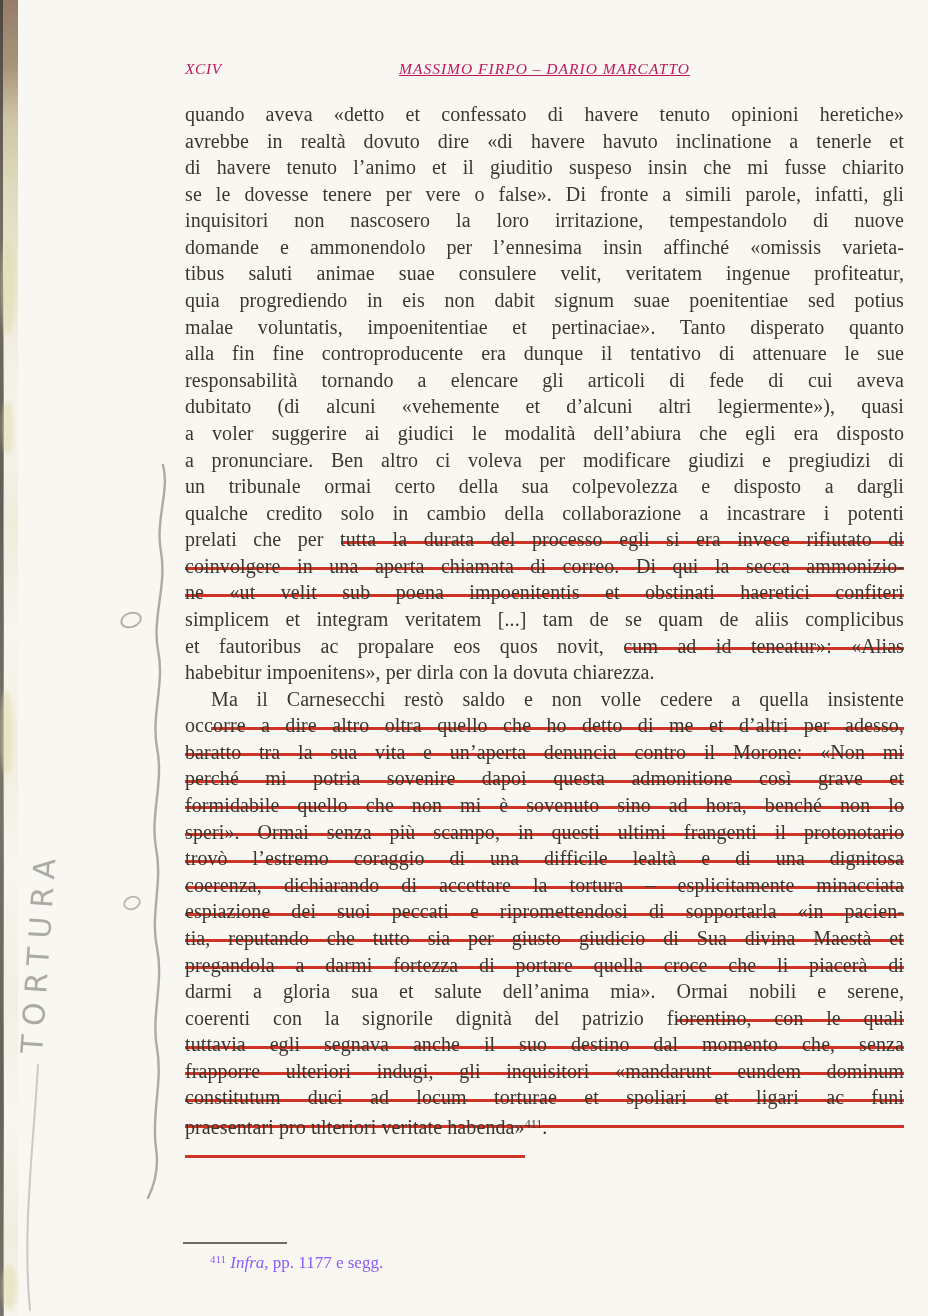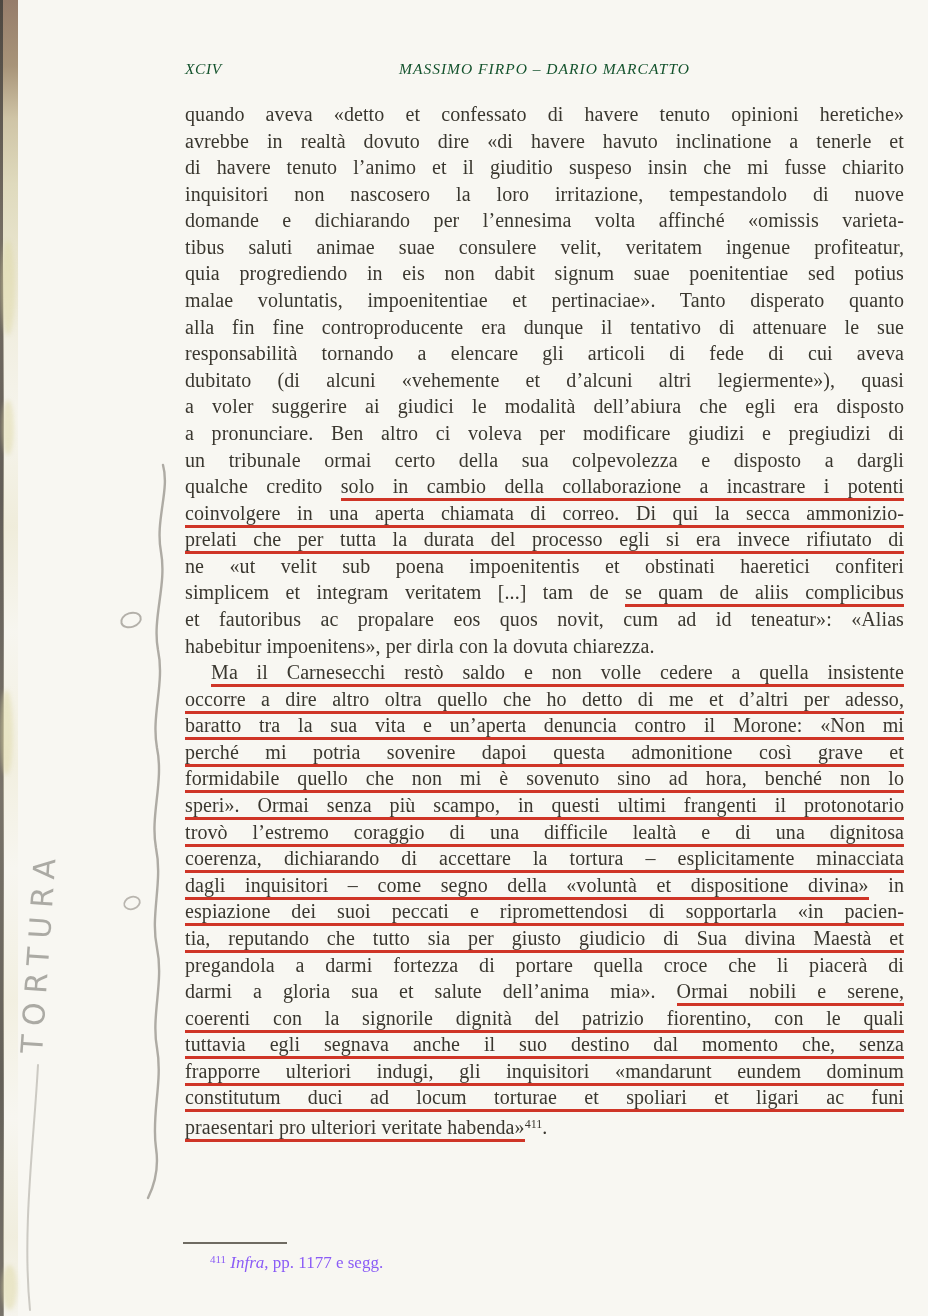--- a/index.html
+++ b/index.html
@@ -17,30 +17,30 @@
     background:linear-gradient(180deg,
       #967d6b 0%, #a89479 5%, #cfc4a6 9%, #dfdabd 14%, #e9e5cf 20%,
       rgba(236,232,212,.55) 26%, rgba(240,237,222,.25) 32%,
       rgba(231,226,196,.5) 40%, rgba(242,240,228,.2) 48%,
       rgba(234,229,201,.45) 58%, rgba(243,241,231,.18) 66%,
       rgba(233,228,200,.4) 76%, rgba(243,241,231,.15) 85%,
       rgba(231,226,198,.45) 94%, rgba(240,238,226,.3) 100%);}
   .blob{position:absolute;border-radius:50%;background:rgba(224,218,168,.5);filter:blur(2px);}
   
   .header{position:absolute;left:185px;top:60px;width:719px;height:22px;
-    font-style:italic;font-size:15.5px;letter-spacing:.6px;color:#14532d;}
+    font-style:italic;font-size:15.5px;letter-spacing:.6px;color:#be185d;}
   .pagenum{position:absolute;left:0;top:0;}
-  .runhead{position:absolute;left:0;right:0;text-align:center;top:0;letter-spacing:1px;}
+  .runhead{position:absolute;left:0;right:0;text-align:center;top:0;letter-spacing:1px;text-decoration:underline;}
   
   .body-block{position:absolute;left:185px;top:101px;width:719px;font-size:20px;}
   .line{height:26.58px;line-height:26.58px;white-space:nowrap;
     text-align:justify;text-align-last:justify;letter-spacing:.1px;}
   .line.noj{text-align-last:left;}
   .line.indent{text-indent:26px;}
-  .u{border-bottom:3.4px solid rgba(203,38,24,.93);padding-bottom:1px;}
+  .u{border-bottom:3.4px solid rgba(203,38,24,.93);padding-bottom:17px;}
   sup.bsup{font-size:12px;vertical-align:6px;letter-spacing:0;}
   
   .fn-rule{position:absolute;left:183px;top:1242px;width:104px;height:2px;background:#6f6b62;}
   .footnote{position:absolute;left:185px;top:1253px;width:719px;font-size:17px;color:#8b5cf6;}
   .footnote .fn-ind{padding-left:25px;}
   .fn-sup{font-size:11px;vertical-align:5px;}
   .fn-it{font-style:italic;}
   
   .margin-note{position:absolute;left:14px;top:1052px;transform:rotate(-86deg);transform-origin:left top;
     font-family:"DejaVu Sans",sans-serif;font-size:30px;letter-spacing:9px;
@@ -59,47 +59,47 @@
 
 <div class="header">
   <span class="pagenum">XCIV</span>
   <span class="runhead">MASSIMO FIRPO – DARIO MARCATTO</span>
 </div>
 
 <div class="body-block" id="body-block">
     <div class="line"><span>quando aveva «detto et confessato di havere tenuto opinioni heretiche»</span></div>
     <div class="line"><span>avrebbe in realtà dovuto dire «di havere havuto inclinatione a tenerle et</span></div>
     <div class="line"><span>di havere tenuto l’animo et il giuditio suspeso insin che mi fusse chiarito</span></div>
+    <div class="line"><span>se le dovesse tenere per vere o false». Di fronte a simili parole, infatti, gli</span></div>
     <div class="line"><span>inquisitori non nascosero la loro irritazione, tempestandolo di nuove</span></div>
-    <div class="line"><span>domande e dichiarando per l’ennesima volta affinché «omissis varieta-</span></div>
+    <div class="line"><span>domande e ammonendolo per l’ennesima insin affinché «omissis varieta-</span></div>
     <div class="line"><span>tibus saluti animae suae consulere velit, veritatem ingenue profiteatur,</span></div>
     <div class="line"><span>quia progrediendo in eis non dabit signum suae poenitentiae sed potius</span></div>
     <div class="line"><span>malae voluntatis, impoenitentiae et pertinaciae». Tanto disperato quanto</span></div>
     <div class="line"><span>alla fin fine controproducente era dunque il tentativo di attenuare le sue</span></div>
     <div class="line"><span>responsabilità tornando a elencare gli articoli di fede di cui aveva</span></div>
     <div class="line"><span>dubitato (di alcuni «vehemente et d’alcuni altri legiermente»), quasi</span></div>
     <div class="line"><span>a voler suggerire ai giudici le modalità dell’abiura che egli era disposto</span></div>
     <div class="line"><span>a pronunciare. Ben altro ci voleva per modificare giudizi e pregiudizi di</span></div>
     <div class="line"><span>un tribunale ormai certo della sua colpevolezza e disposto a dargli</span></div>
     <div class="line"><span>qualche credito </span><span class="u">solo in cambio della collaborazione a incastrare i potenti</span></div>
+    <div class="line"><span class="u">prelati che per tutta la durata del processo egli si era invece rifiutato di</span></div>
     <div class="line"><span class="u">coinvolgere in una aperta chiamata di correo. Di qui la secca ammonizio-</span></div>
-    <div class="line"><span class="u">prelati che per tutta la durata del processo egli si era invece rifiutato di</span></div>
     <div class="line"><span>ne «ut velit sub poena impoenitentis et obstinati haeretici confiteri</span></div>
     <div class="line"><span>simplicem et integram veritatem [...] tam de </span><span class="u">se quam de aliis complicibus</span></div>
     <div class="line"><span>et fautoribus ac propalare eos quos novit, cum ad id teneatur»: «Alias</span></div>
     <div class="line noj"><span>habebitur impoenitens», per dirla con la dovuta chiarezza.</span></div>
     <div class="line indent"><span class="u">Ma il Carnesecchi restò saldo e non volle cedere a quella insistente</span></div>
     <div class="line"><span class="u">occorre a dire altro oltra quello che ho detto di me et d’altri per adesso,</span></div>
     <div class="line"><span class="u">baratto tra la sua vita e un’aperta denuncia contro il Morone: «Non mi</span></div>
     <div class="line"><span class="u">perché mi potria sovenire dapoi questa admonitione così grave et</span></div>
     <div class="line"><span class="u">formidabile quello che non mi è sovenuto sino ad hora, benché non lo</span></div>
     <div class="line"><span class="u">speri». Ormai senza più scampo, in questi ultimi frangenti il protonotario</span></div>
     <div class="line"><span class="u">trovò l’estremo coraggio di una difficile lealtà e di una dignitosa</span></div>
     <div class="line"><span class="u">coerenza, dichiarando di accettare la tortura – esplicitamente minacciata</span></div>
-    <div class="line"><span class="u">dagli inquisitori – come segno della «voluntà et dispositione divina»</span><span> in</span></div>
     <div class="line"><span class="u">espiazione dei suoi peccati e ripromettendosi di sopportarla «in pacien-</span></div>
     <div class="line"><span class="u">tia, reputando che tutto sia per giusto giudicio di Sua divina Maestà et</span></div>
     <div class="line"><span>pregandola a darmi fortezza di portare quella croce che li piacerà di</span></div>
     <div class="line"><span>darmi a gloria sua et salute dell’anima mia». </span><span class="u">Ormai nobili e serene,</span></div>
     <div class="line"><span class="u">coerenti con la signorile dignità del patrizio fiorentino, con le quali</span></div>
     <div class="line"><span class="u">tuttavia egli segnava anche il suo destino dal momento che, senza</span></div>
     <div class="line"><span class="u">frapporre ulteriori indugi, gli inquisitori «mandarunt eundem dominum</span></div>
     <div class="line"><span class="u">constitutum duci ad locum torturae et spoliari et ligari ac funi</span></div>
     <div class="line noj"><span class="u">praesentari pro ulteriori veritate habenda»</span><sup class="bsup">411</sup><span>.</span></div>
   </div>

